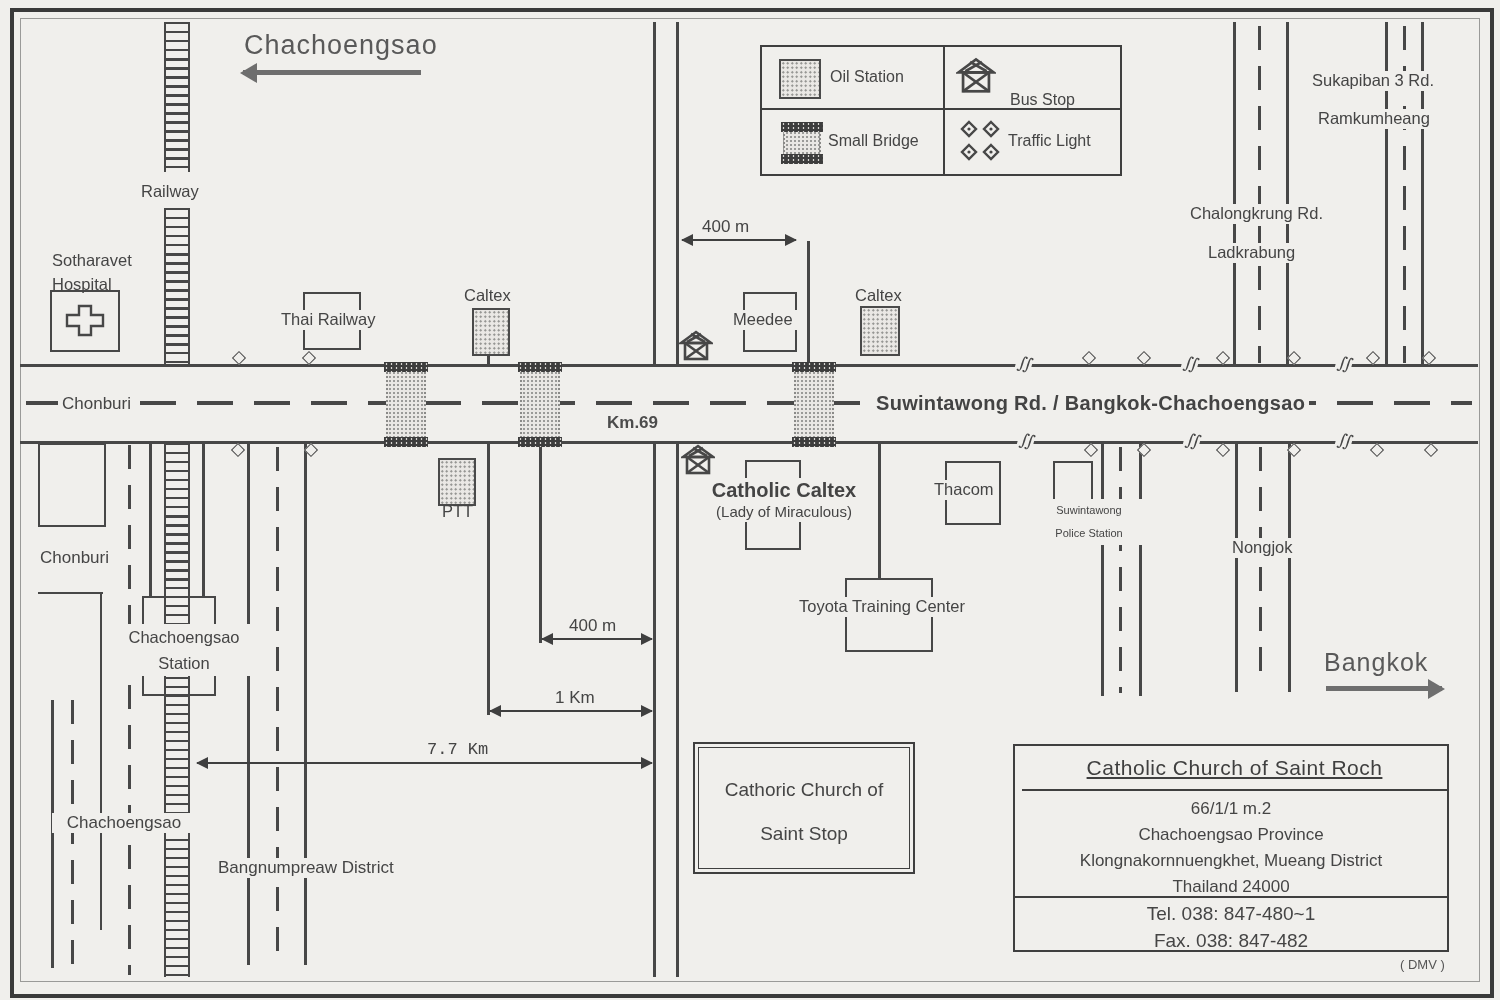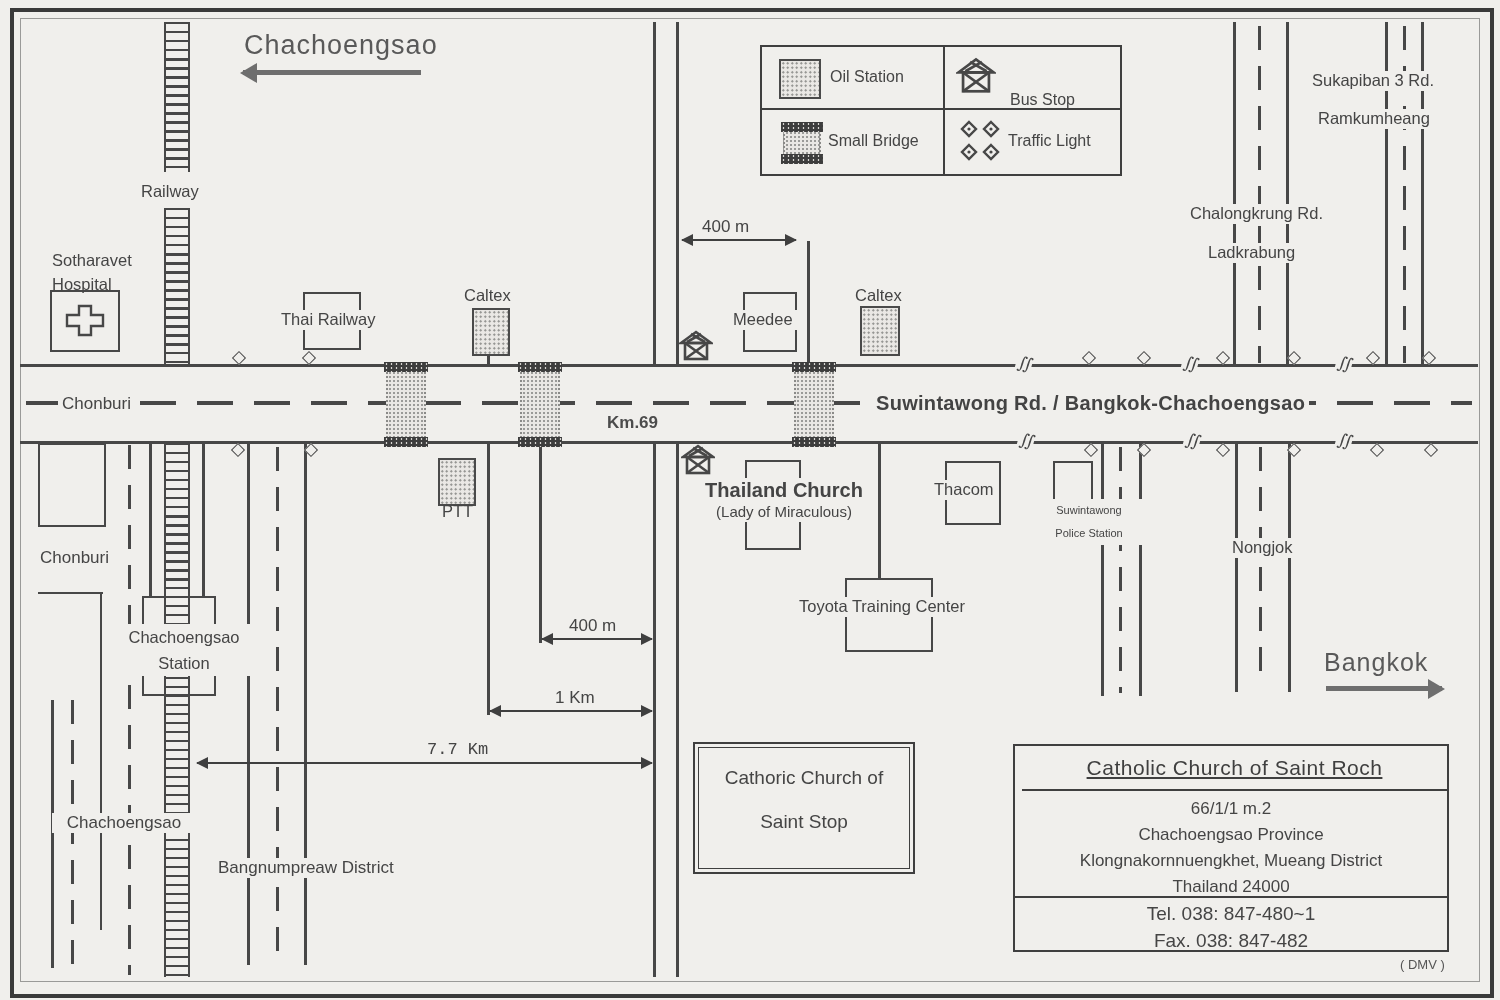--- a/index.html
+++ b/index.html
@@ -48,21 +48,21 @@
   .infobox{position:absolute;left:1013px;top:744px;width:436px;height:208px;border:2px solid #3f3f3f;
      background:var(--paper);z-index:5;box-sizing:border-box;}
   .infobox .ib-title{height:43px;border-bottom:2px solid #3f3f3f;display:flex;align-items:center;justify-content:center;
      font-size:21px;color:#3f3f3f;text-decoration:underline;letter-spacing:.5px;margin-left:7px;}
   .infobox .ib-addr{height:107px;border-bottom:2px solid #3f3f3f;text-align:center;font-size:17px;color:#454545;
      padding-top:5px;box-sizing:border-box;line-height:26px;}
   .infobox .ib-telfax{text-align:center;font-size:19px;color:#454545;line-height:27px;padding-top:2px;}
   .srbox{position:absolute;left:693px;top:742px;width:222px;height:132px;border:2.5px solid #3f3f3f;
      background:var(--paper);z-index:5;box-sizing:border-box;}
   .srbox .inner{position:absolute;inset:3px;border:1.5px solid #3f3f3f;text-align:center;
-     font-size:19px;color:#454545;padding-top:8px;line-height:44px;box-sizing:border-box;}
+     font-size:19px;color:#454545;padding-top:20px;line-height:44px;box-sizing:border-box;}
   svg{display:block;}
 </style>
 </head>
 <body>
 
 <div class="page">
 
   <div style="position:absolute;left:10px;top:8px;width:1476px;height:982px;border:4px solid #3a3a3a;z-index:6;pointer-events:none;"></div>
   <div style="position:absolute;left:20px;top:18px;width:1458px;height:962px;border:1px solid #9a9a98;z-index:0;"></div>
 
@@ -216,21 +216,21 @@
 
   <div class="lbl" style="left:565px;top:616px;font-size:17px;">400 m</div>
   <div class="arr2" style="left:542px;top:638px;width:110px;"></div>
   <div class="lbl" style="left:551px;top:688px;font-size:17px;">1 Km</div>
   <div class="arr2" style="left:490px;top:710px;width:162px;"></div>
   <div class="lbl nobg" style="left:423px;top:740px;font-size:17px;font-family:Liberation Mono, monospace;">7.7 Km</div>
   <div class="arr2" style="left:197px;top:762px;width:455px;"></div>
 
   <div class="box" style="left:745px;top:460px;width:52px;height:86px;"></div>
   <div class="lbl ctr" style="left:694px;top:478px;width:172px;white-space:normal;">
-    <span style="font-size:20px;font-weight:bold;color:#444;">Thailand Church</span><br>
+    <span style="font-size:20px;font-weight:bold;color:#444;">Catholic Caltex</span><br>
     <span style="font-size:15px;">(Lady of Miraculous)</span>
   </div>
   <div class="vl" style="left:878px;top:443px;height:136px;"></div>
   <div class="box" style="left:845px;top:578px;width:84px;height:70px;"></div>
   <div class="lbl" style="left:795px;top:597px;">Toyota Training Center</div>
 
   <div class="box" style="left:945px;top:461px;width:52px;height:60px;"></div>
   <div class="lbl" style="left:930px;top:480px;">Thacom</div>
   <div class="box" style="left:1053px;top:461px;width:36px;height:40px;"></div>
   <div class="lbl ctr" style="left:1028px;top:499px;width:114px;white-space:normal;font-size:11px;line-height:23px;">

